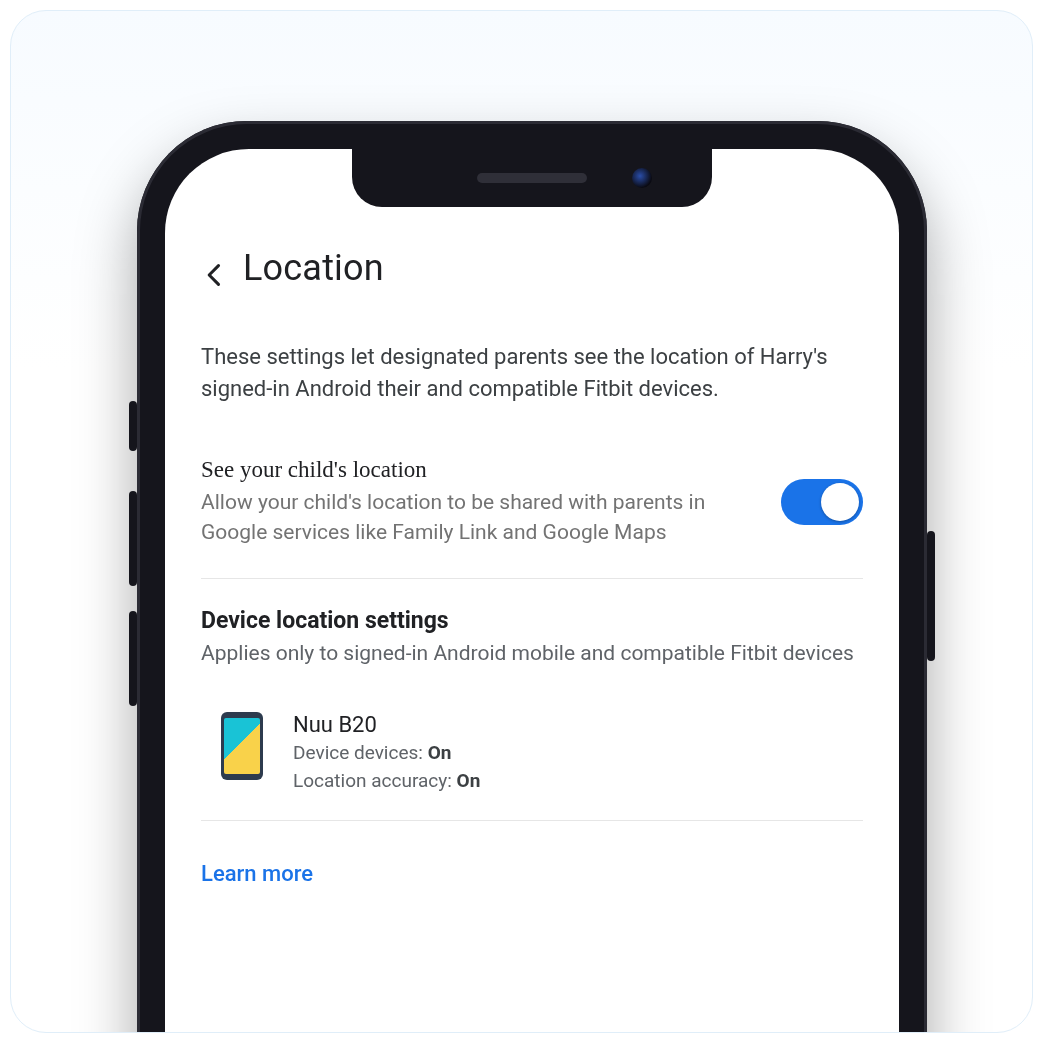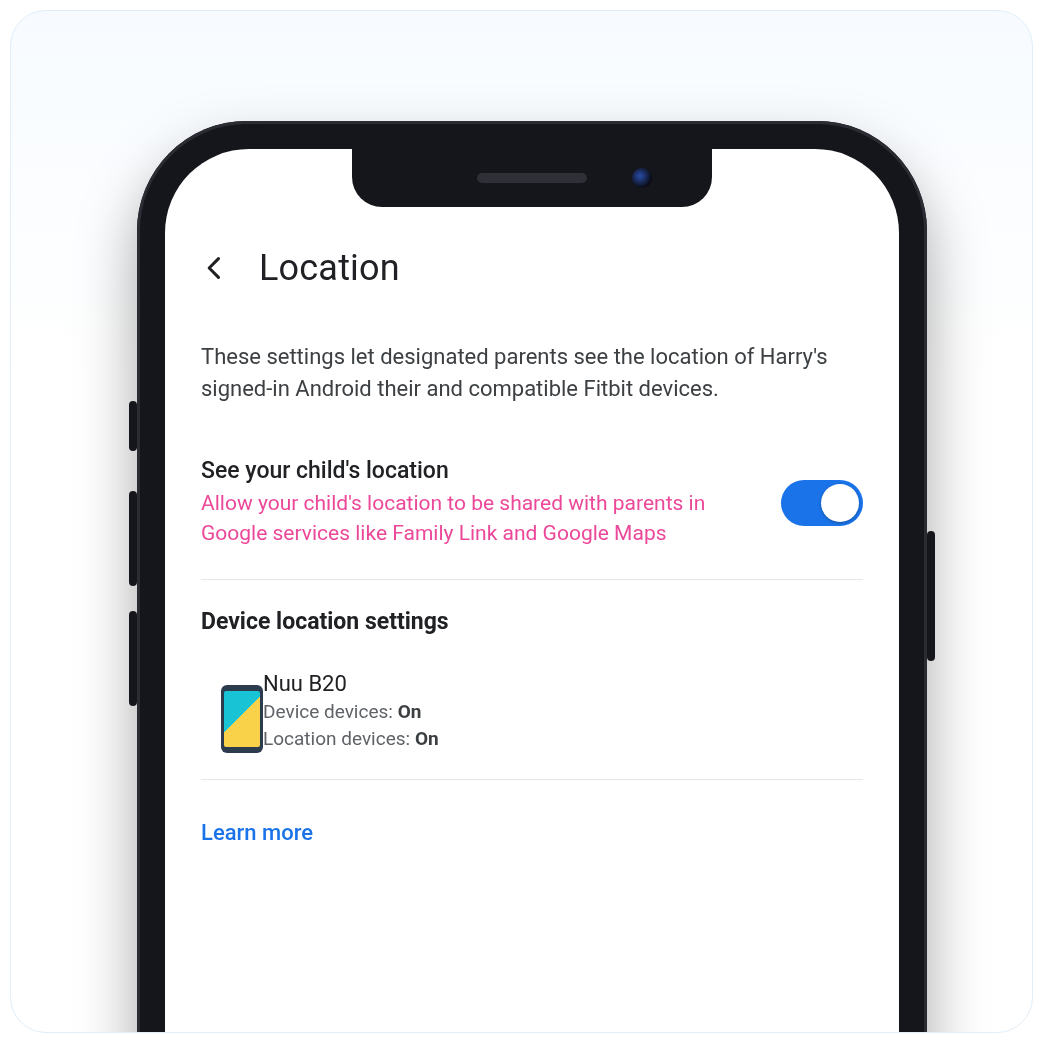--- a/index.html
+++ b/index.html
@@ -51,53 +51,53 @@
     background: radial-gradient(circle at 40% 40%, #2a4da8 0%, #0a0a12 70%);
     position: absolute; right: 60px; top: 19px;
   }
   .content {
     position: absolute;
     left: 0; right: 0; top: 90px;
     padding: 0 36px;
     color: #202124;
   }
   .header-row {
-    display: flex; align-items: center; gap: 30px;
+    display: flex; align-items: flex-end; gap: 14px;
     padding: 8px 0 24px 0;
   }
   .back-icon { width: 28px; height: 28px; flex: 0 0 auto; cursor: pointer; }
   .back-icon svg { width: 100%; height: 100%; }
   .title { font-size: 36px; font-weight: 400; letter-spacing: 0.2px; color: #202124; }
   .intro { font-size: 22px; line-height: 1.45; color: #3c4043; margin-top: 28px; }
   .setting-row {
     display: flex; align-items: center; gap: 20px;
     margin-top: 52px; padding-bottom: 30px;
     border-bottom: 1px solid #e6e6e6;
   }
   .setting-text { flex: 1; }
-  .setting-title { font-size: 23px; font-weight: 500; color: #202124; margin-bottom: 4px; }
-  .setting-desc { font-size: 21px; line-height: 1.45; color: #ec4899; }
+  .setting-title { font-size: 23px; font-weight: 500; color: #202124; margin-bottom: 4px; font-family: Liberation Serif, serif; }
+  .setting-desc { font-size: 21px; line-height: 1.45; color: #737373; }
   .toggle {
     width: 82px; height: 46px; border-radius: 23px;
     background: #1a73e8; position: relative; flex: 0 0 auto; cursor: pointer;
   }
   .toggle-knob {
     position: absolute; right: 4px; top: 4px;
     width: 38px; height: 38px; border-radius: 50%;
     background: #ffffff;
     box-shadow: 0 1px 3px rgba(0,0,0,0.3);
   }
   .section {
     padding-top: 28px;
   }
   .section-title { font-size: 23px; font-weight: 700; color: #202124; margin-bottom: 4px; }
   .section-desc { font-size: 21px; line-height: 1.45; color: #5f6368; }
   .device-row {
-    display: flex; align-items: flex-end; 
-    margin-top: 28px; padding: 8px 0 26px 20px;
+    display: flex; align-items: flex-start; gap: 30px;
+    margin-top: 36px; padding: 8px 0 26px 20px;
     border-bottom: 1px solid #e6e6e6;
   }
   .device-icon {
     width: 42px; height: 68px; border-radius: 6px;
     background: #2d3b4e; position: relative; overflow: hidden; flex: 0 0 auto;
   }
   .device-icon .panel {
     position: absolute; left: 3px; right: 3px; top: 6px; bottom: 6px;
     background: linear-gradient(135deg, #19c3d6 0%, #19c3d6 45%, #f9d24a 45%, #f9d24a 100%);
     border-radius: 2px;
@@ -143,33 +143,34 @@
             <div class="setting-title">See your child's location</div>
             <div class="setting-desc">Allow your child's location to be shared with parents in Google services like Family Link and Google Maps</div>
           </div>
           <div class="toggle">
             <div class="toggle-knob"></div>
           </div>
         </div>
 
         <div class="section">
           <div class="section-title">Device location settings</div>
+          <div class="section-desc">Applies only to signed-in Android mobile and compatible Fitbit devices</div>
 
           <div class="device-row">
             <div class="device-icon">
               <div class="panel"></div>
             </div>
             <div class="device-text">
               <div class="device-name">Nuu B20</div>
               <div class="device-meta">
                 <span>Device devices:</span>
                 <b>On</b>
               </div>
               <div class="device-meta">
-                <span>Location devices:</span>
+                <span>Location accuracy:</span>
                 <b>On</b>
               </div>
             </div>
           </div>
 
           <a class="learn-more">Learn more</a>
         </div>
 
       </div>
     </div>

